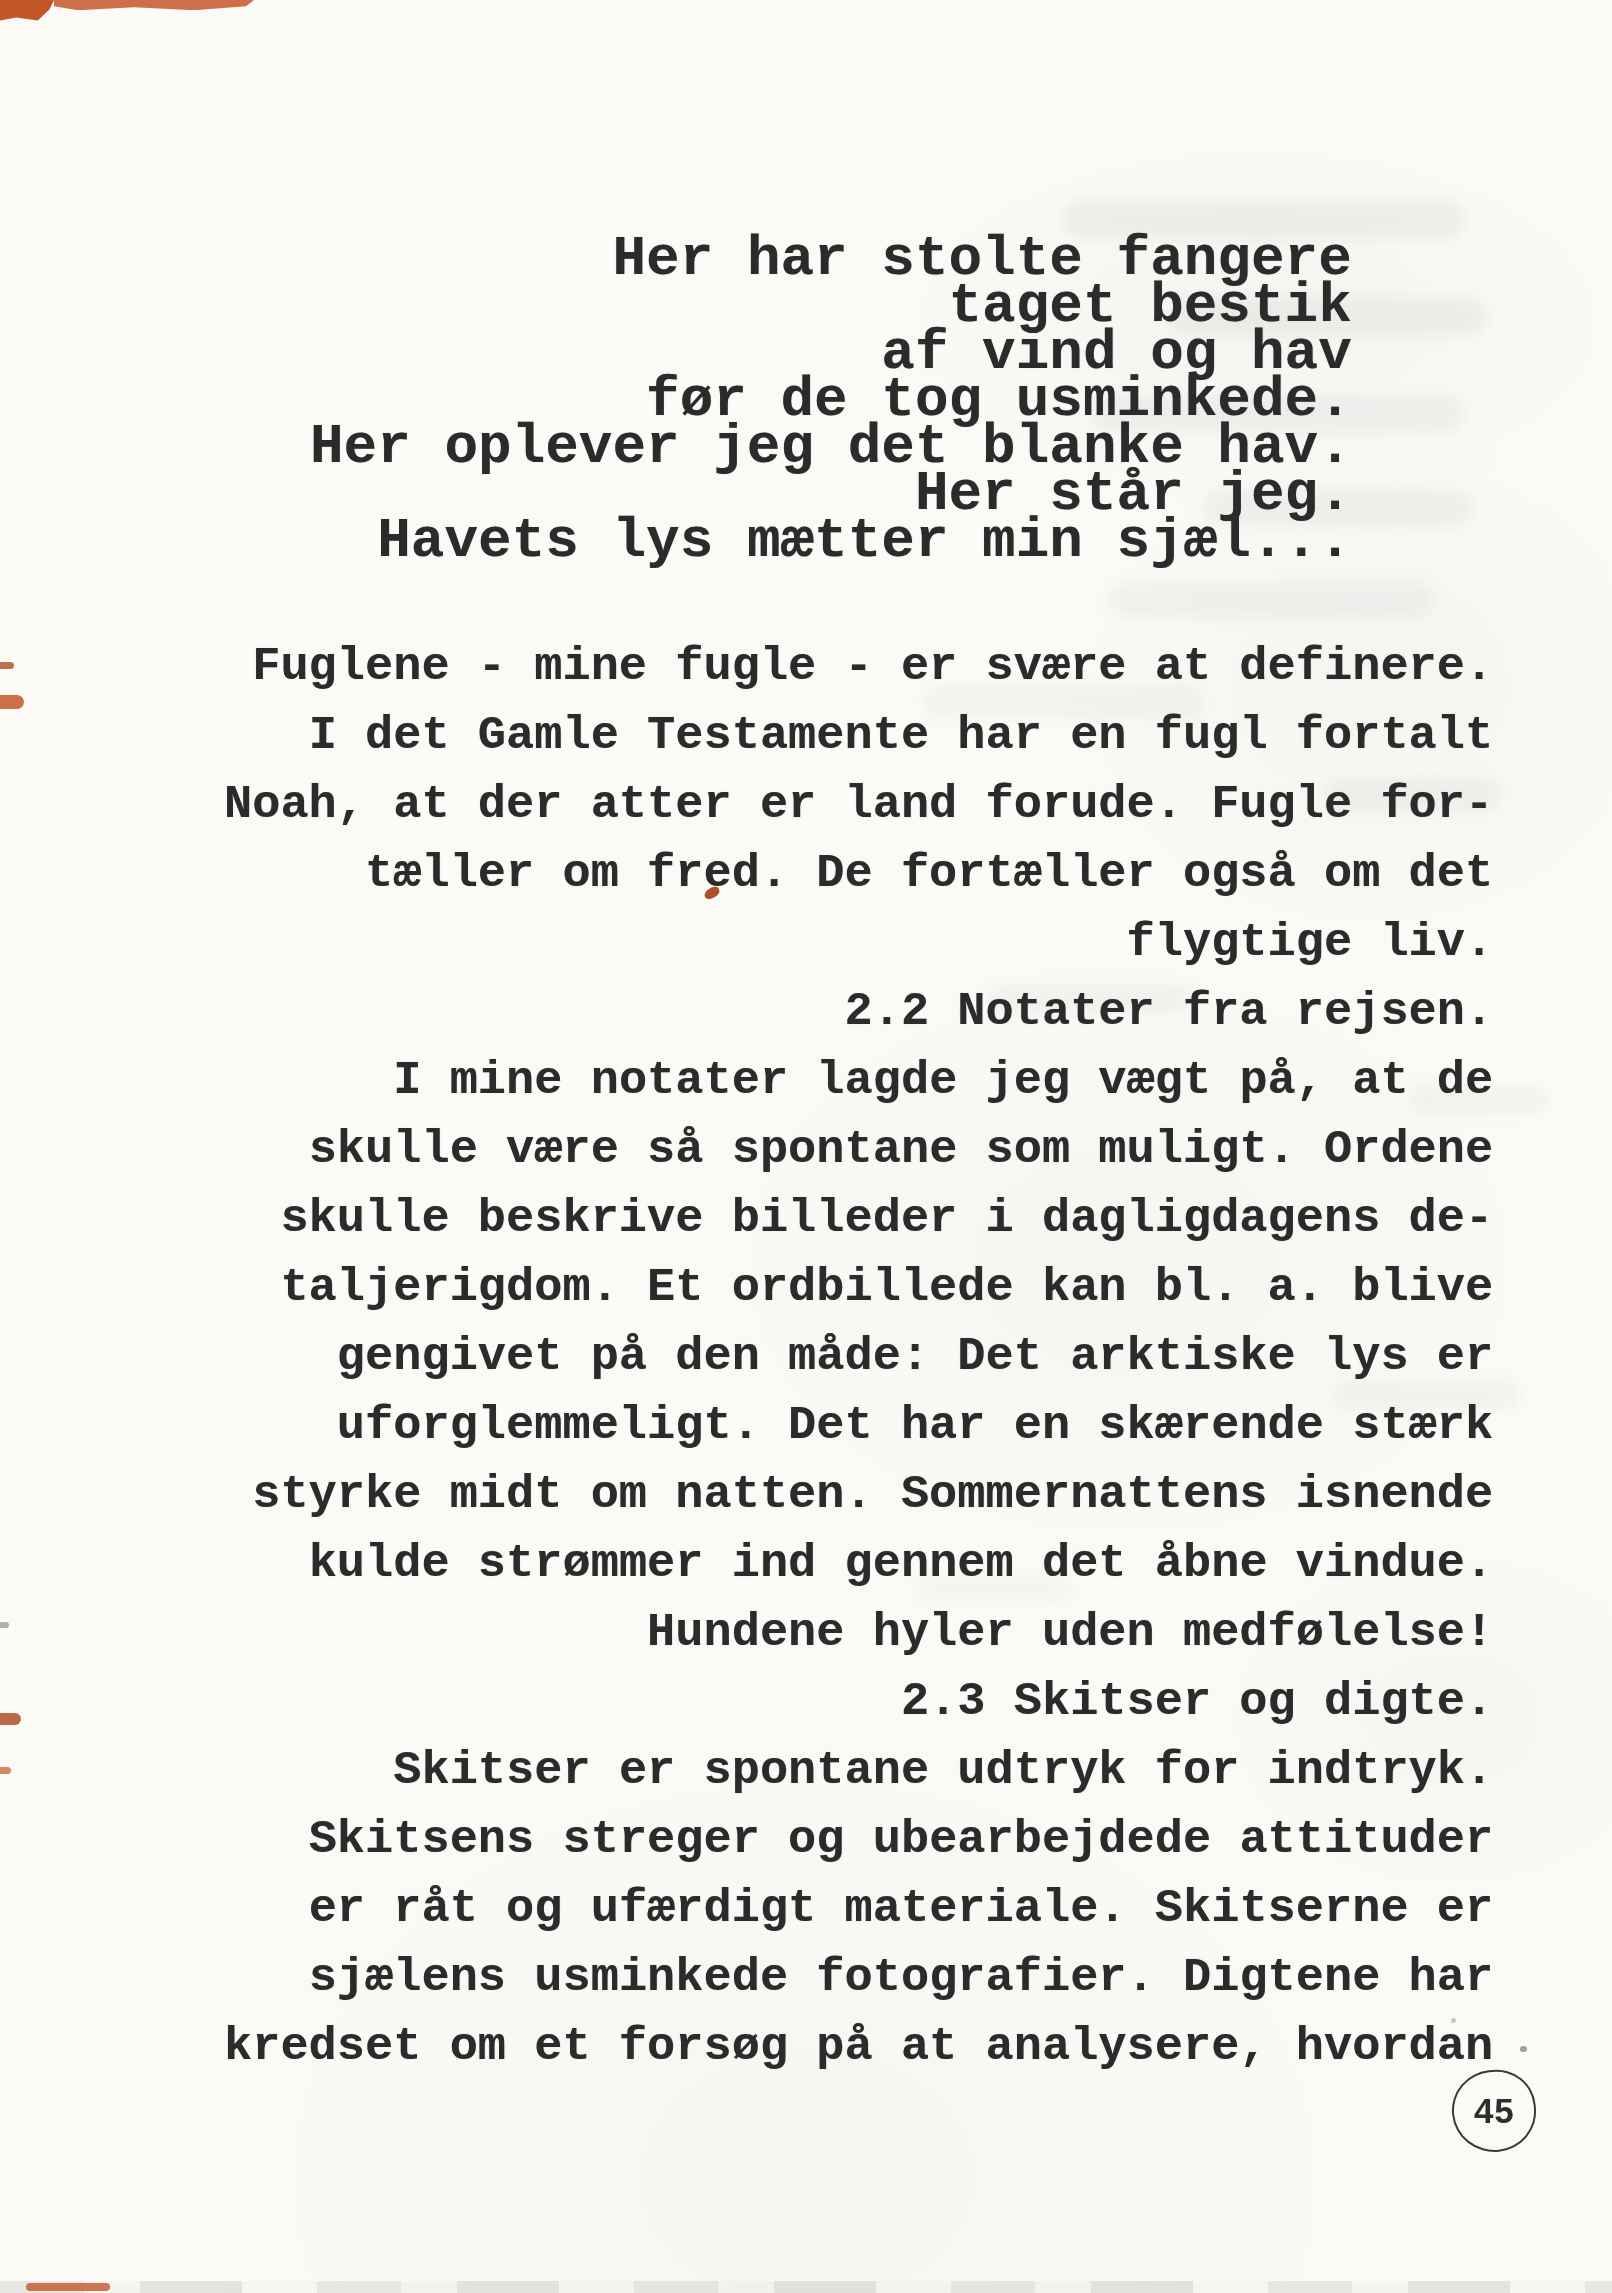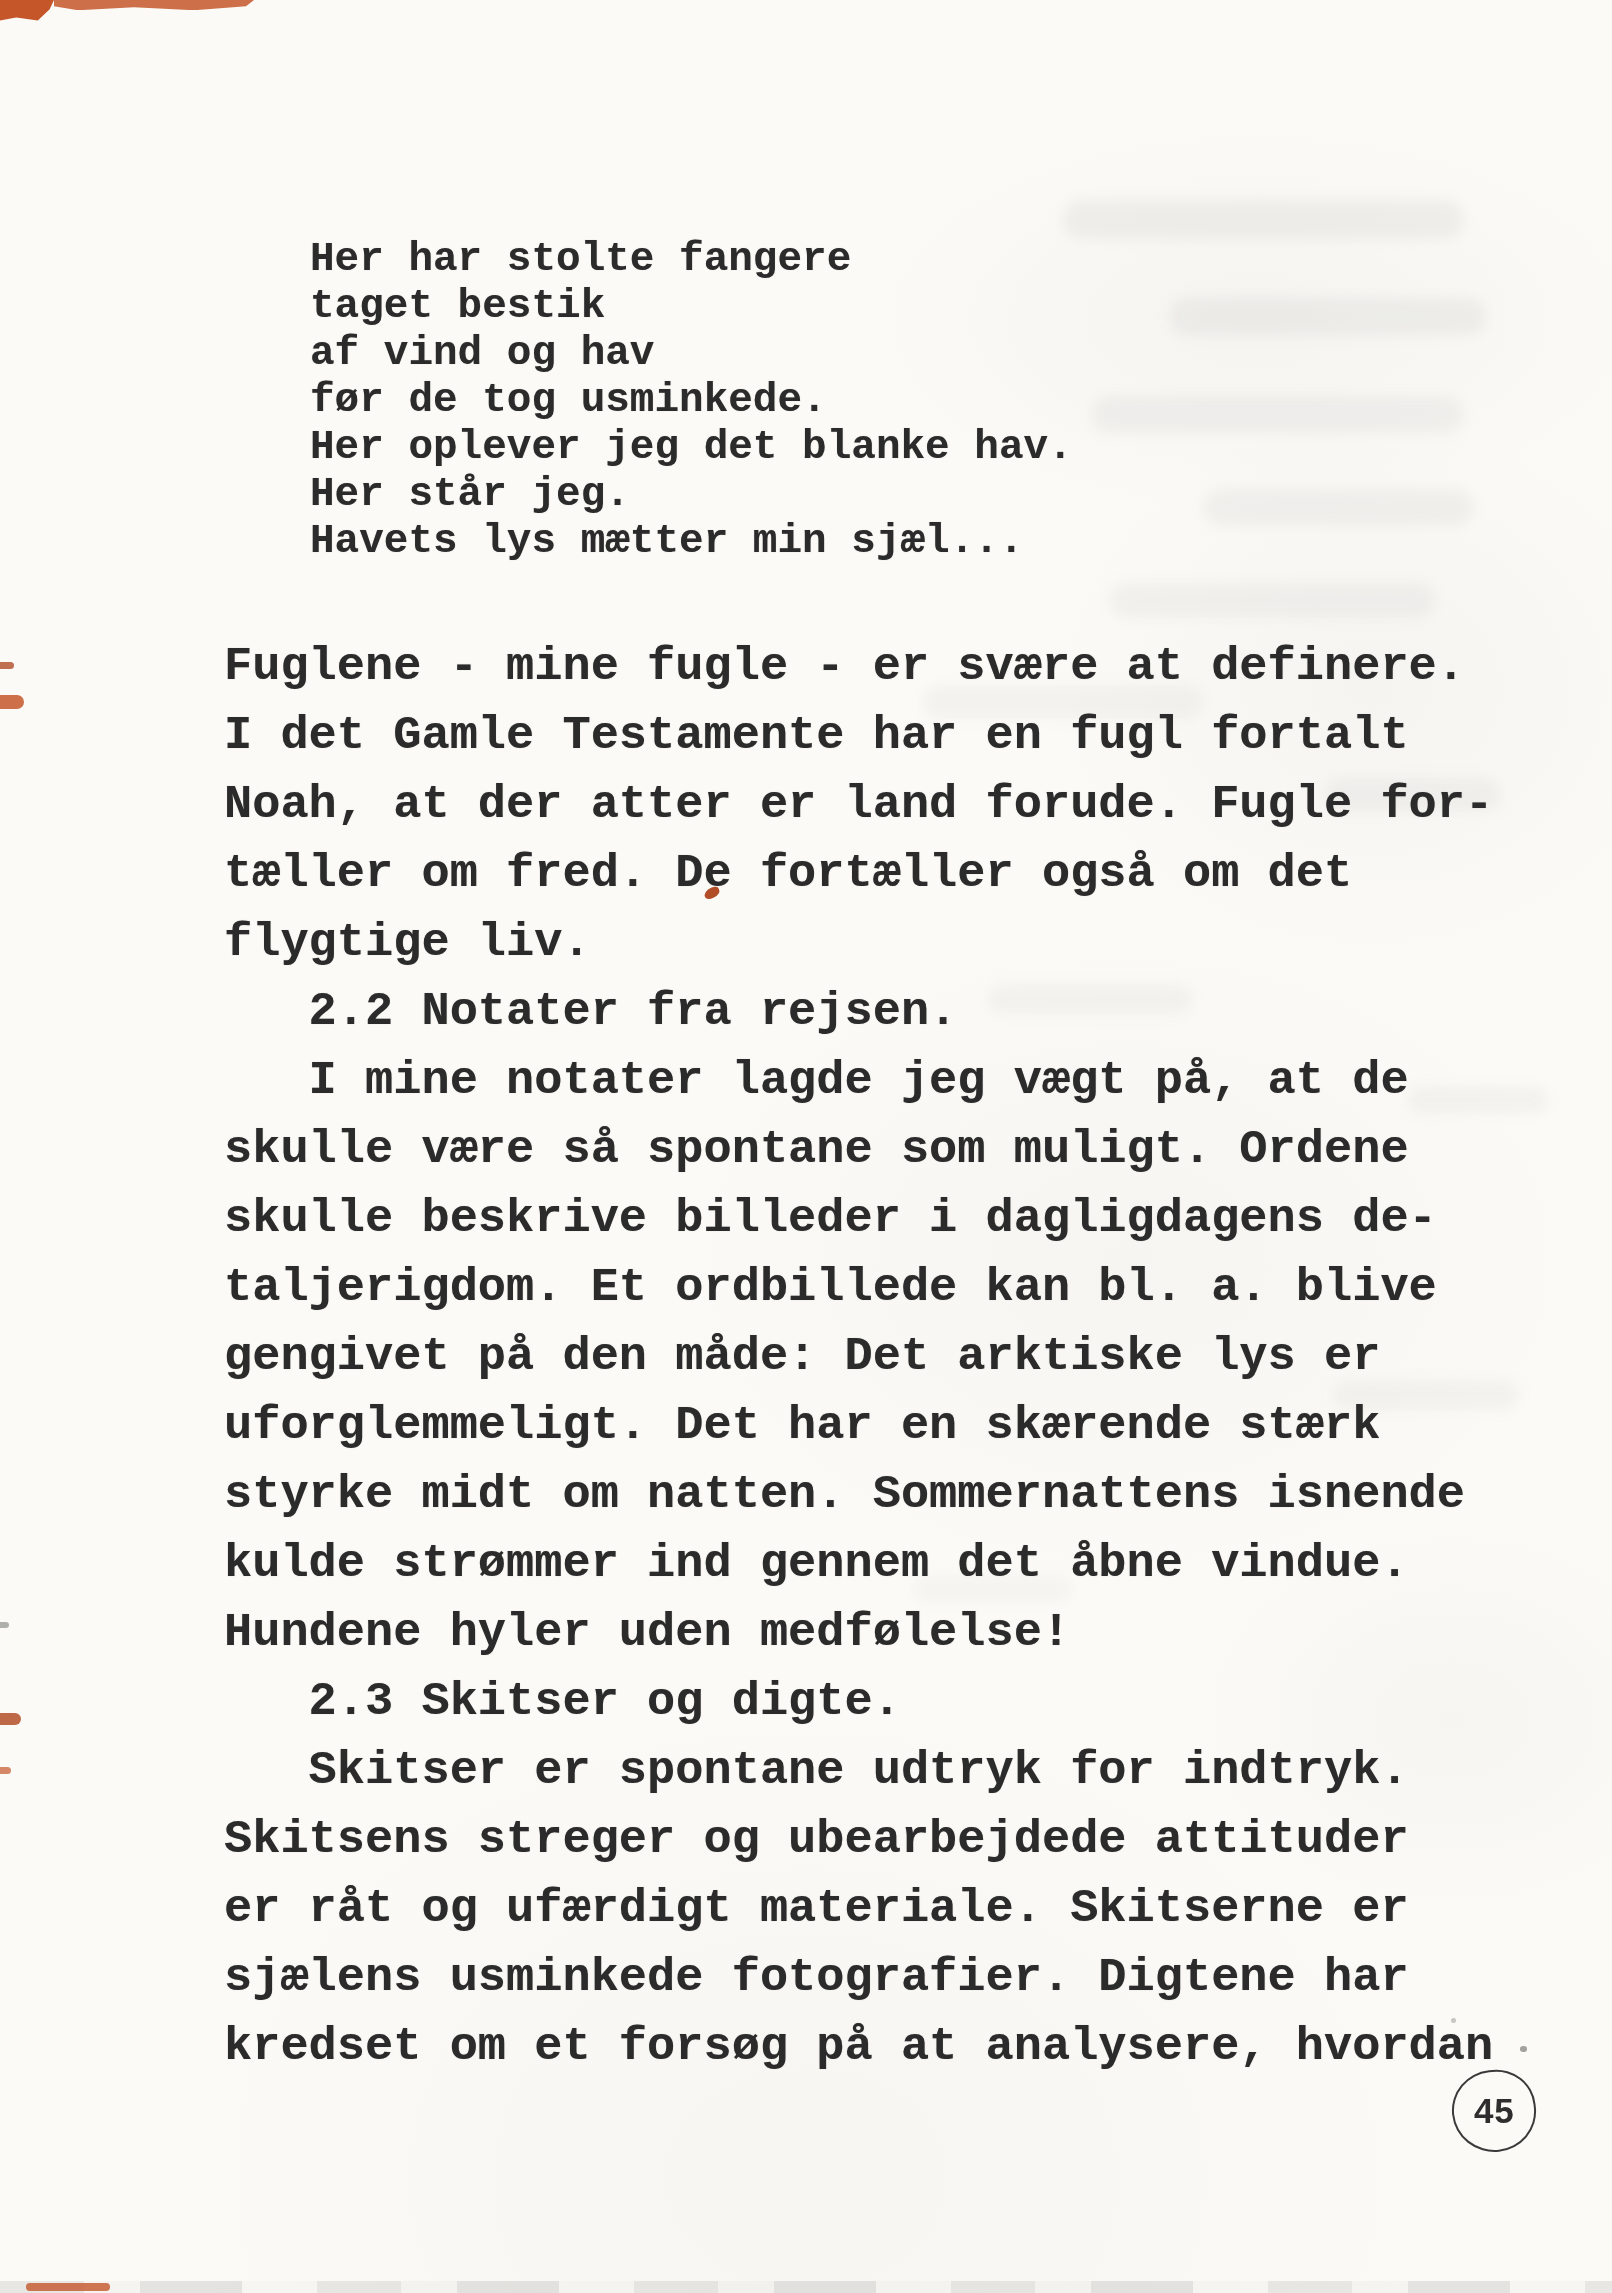--- a/index.html
+++ b/index.html
@@ -15,27 +15,27 @@
     content:"";position:absolute;inset:0;pointer-events:none;
     background:
       radial-gradient(559px 280px at 78% 14%, rgba(160,160,158,0.07), transparent 70%),
       radial-gradient(466px 392px at 85% 30%, rgba(150,150,148,0.06), transparent 70%),
       radial-gradient(653px 466px at 70% 55%, rgba(150,150,148,0.05), transparent 70%),
       radial-gradient(373px 280px at 90% 75%, rgba(150,150,148,0.05), transparent 70%),
       radial-gradient(839px 653px at 50% 95%, rgba(160,160,155,0.05), transparent 75%);
   }
   .poem{
     position:absolute;left:310px;top:236px;
-    font-size:41px;font-weight:bold;line-height:47px;
-    white-space:pre;letter-spacing:0;
+    font-size:56px;font-weight:bold;line-height:47px;
+    white-space:pre;letter-spacing:0;text-align:right;
   }
   .prose{
     position:absolute;left:224px;top:632px;
     font-size:47px;font-weight:bold;line-height:69px;
-    white-space:pre;letter-spacing:0;
+    white-space:pre;letter-spacing:0;text-align:right;
   }
   .pline,.bline{text-shadow:0 0 0.9px rgba(40,40,40,0.35);}
   .pagenum-circle{
     position:absolute;left:1452px;top:2070px;width:80px;height:78px;
     border:2.8px solid #3a3a3a;border-radius:50% 48% 50% 52%;
     transform:rotate(-6deg);
     display:flex;align-items:center;justify-content:center;
     background:transparent;
   }
   .pagenum-circle span{

